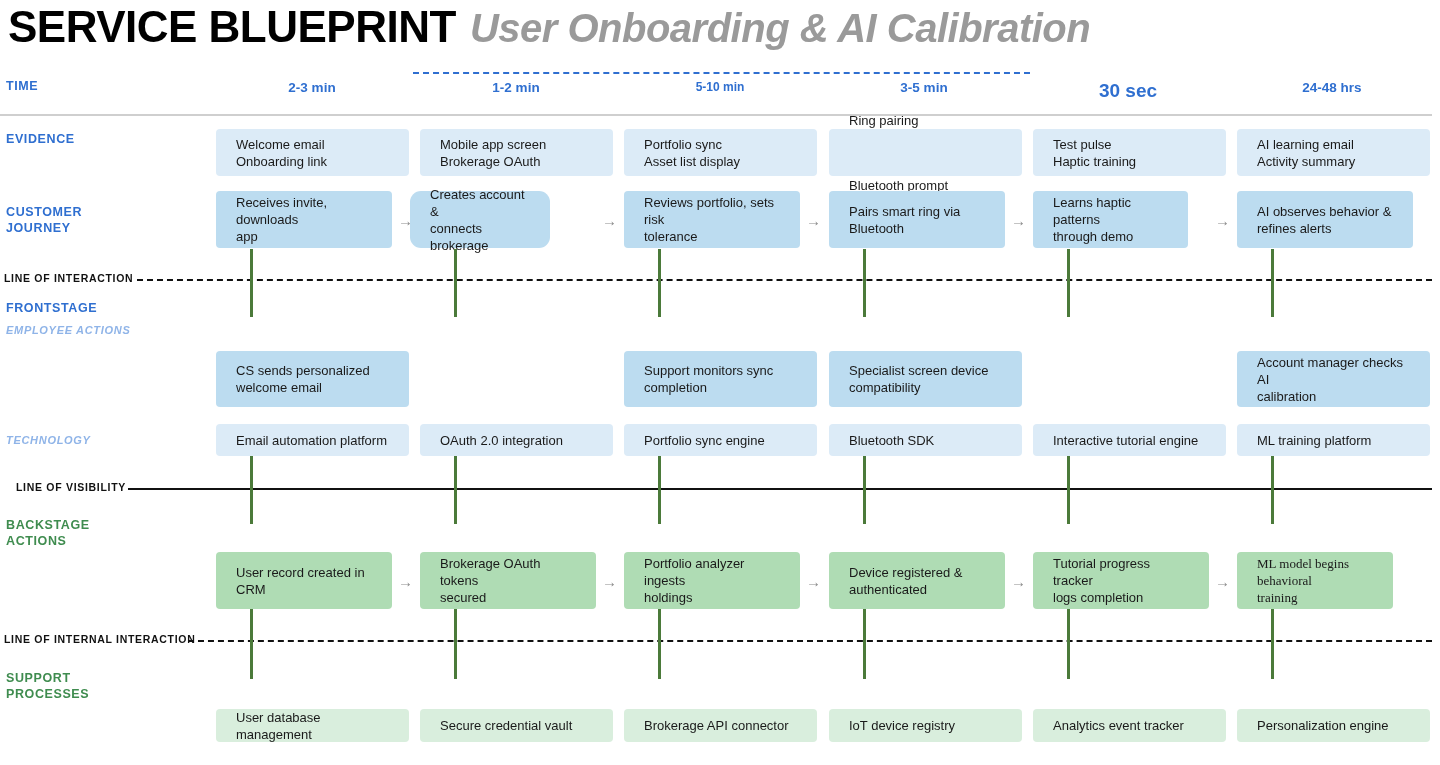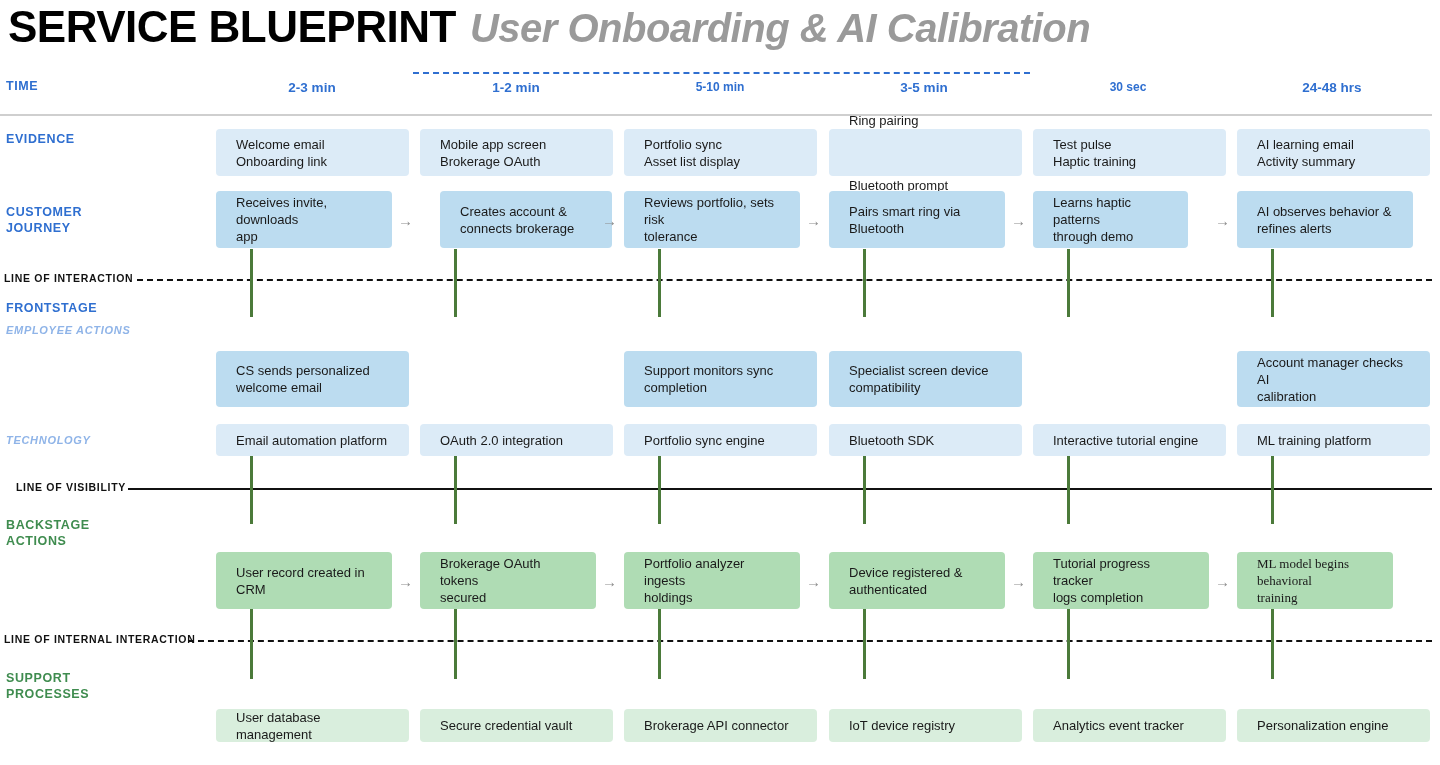--- a/index.html
+++ b/index.html
@@ -125,21 +125,21 @@
   <div class="blue-dash" style="top:72px;  left:413px; width:617px;"></div>
   <div class="dashline" style="top:279px; left:137px; width:1295px;"></div>
   <div class="solidline" style="top:488px; left:128px; width:1304px;"></div>
   <div class="dashline" style="top:640px; left:188px; width:1244px;"></div>
 
   <div id="time-row">
       <div style="position: absolute; top: 80px; left: 242px; width: 140px; text-align: center; font-size: 13.5px; font-weight: bold; color: rgb(47, 111, 208);">2-3 min</div>
       <div style="position: absolute; top: 80px; left: 446px; width: 140px; text-align: center; font-size: 13.5px; font-weight: bold; color: rgb(47, 111, 208);">1-2 min</div>
       <div style="position: absolute; top: 80px; left: 650px; width: 140px; text-align: center; font-size: 12px; font-weight: bold; color: rgb(47, 111, 208);">5-10 min</div>
       <div style="position: absolute; top: 80px; left: 854px; width: 140px; text-align: center; font-size: 13.5px; font-weight: bold; color: rgb(47, 111, 208);">3-5 min</div>
-      <div style="position: absolute; top: 80px; left: 1058px; width: 140px; text-align: center; font-size: 12px; font-weight: bold; color: rgb(47, 111, 208);">30 sec</div>
+      <div style="position: absolute; top: 80px; left: 1058px; width: 140px; text-align: center; font-size: 19px; font-weight: bold; color: rgb(47, 111, 208);">30 sec</div>
       <div style="position: absolute; top: 80px; left: 1262px; width: 140px; text-align: center; font-size: 13.5px; font-weight: bold; color: rgb(47, 111, 208);">24-48 hrs</div>
     </div>
   <div id="evidence-row">
       <div class="card card-evidence" style="top: 129px; left: 216px; width: 193px; height: 47px;">
         <span class="ln">Welcome email</span>
         <span class="ln">Onboarding link</span>
       </div>
       <div class="card card-evidence" style="top: 129px; left: 420px; width: 193px; height: 47px;">
         <span class="ln">Mobile app screen</span>
         <span class="ln">Brokerage OAuth</span>
@@ -160,21 +160,21 @@
         <span class="ln">AI learning email</span>
         <span class="ln">Activity summary</span>
       </div>
     </div>
   <div id="journey-row">
       <div class="card card-journey" style="top: 191px; left: 216px; width: 176px; height: 57px;">
         <span class="ln">Receives invite, downloads</span>
         <span class="ln">app</span>
       </div>
       <div class="arrow" style="top: 213px; left: 398px;">→</div>
-      <div class="card card-journey" style="top: 191px; left: 440px; width: 172px; height: 57px;">
+      <div class="card card-journey" style="top: 191px; left: 410px; width: 140px; height: 57px; border-radius: 11px;">
         <span class="ln">Creates account &amp;</span>
         <span class="ln">connects brokerage</span>
       </div>
       <div class="arrow" style="top: 213px; left: 602px;">→</div>
       <div class="card card-journey" style="top: 191px; left: 624px; width: 176px; height: 57px;">
         <span class="ln">Reviews portfolio, sets risk</span>
         <span class="ln">tolerance</span>
       </div>
       <div class="arrow" style="top: 213px; left: 806px;">→</div>
       <div class="card card-journey" style="top: 191px; left: 829px; width: 176px; height: 57px;">

